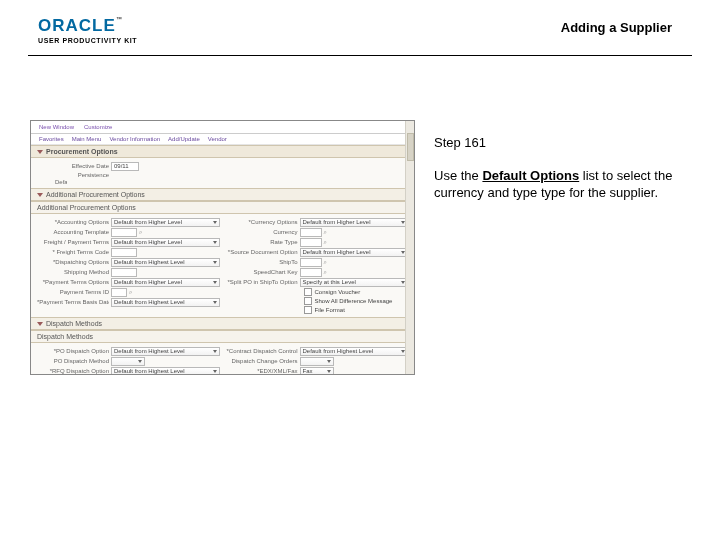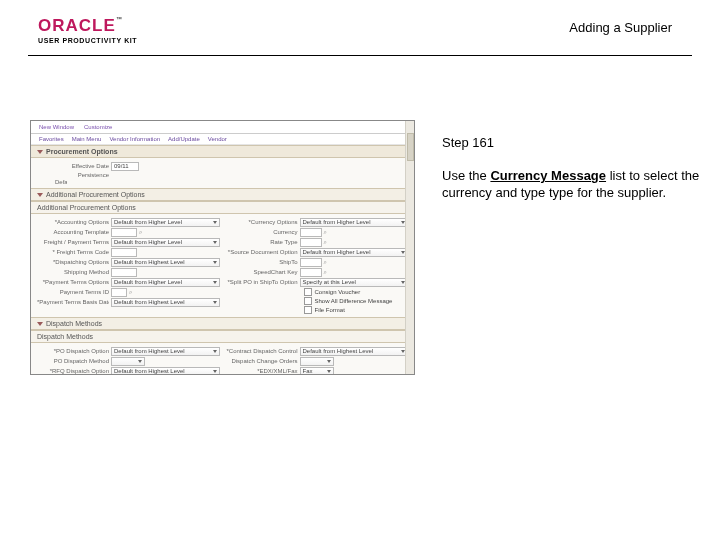--- a/index.html
+++ b/index.html
@@ -25,41 +25,42 @@
   .logo {
     position: absolute;
     left: 10px;
     top: 0;
   }
   .logo .oracle {
     font-family: Arial, sans-serif;
     font-weight: 700;
     letter-spacing: 1px;
     font-size: 17px;
-    color: #be185d;
+    color: #0369a1;
   }
   .logo .tm {
     font-size: 6px;
     vertical-align: top;
     color: #000;
   }
   .logo .upk {
     display: block;
     font-size: 7px;
     font-weight: 700;
     letter-spacing: 0.6px;
     color: #000;
     margin-top: 1px;
   }
   .header .title {
     position: absolute;
     right: 20px;
     top: 4px;
     font-size: 13px;
     color: #000;
+    font-weight: bold;
   }
   .header .rule {
     position: absolute;
     bottom: 0;
     left: 0; right: 0;
     height: 1px;
     background: #000;
   }
 
   
@@ -74,21 +75,20 @@
     overflow: hidden;
     font-size: 7px;
     color: #444;
   }
 
   .right-col {
     position: absolute;
     top: 135px;
     left: 434px;
     width: 260px;
-    margin-left: 8px;
   }
   .step { font-size: 13px; margin-bottom: 18px; }
   .instruction { font-size: 13px; line-height: 1.28; }
 
   
   .app-top-tabs {
     display: flex;
     gap: 10px;
     padding: 3px 8px;
     background: #fff;
@@ -228,21 +228,21 @@
     <span class="oracle">ORACLE</span><span class="tm">™</span>
     <span class="upk">USER PRODUCTIVITY KIT</span>
   </div>
   <div class="title">Adding a Supplier</div>
   <div class="rule"></div>
 </div>
 
 <div class="right-col">
   <div class="step">Step 161</div>
   <div class="instruction">
-    <span>Use the </span><b><u>Currency Message</u></b><span> list to select the currency and type type for the supplier.</span>
+    <span>Use the </span><b><u>Default Options</u></b><span> list to select the currency and type type for the supplier.</span>
   </div>
 </div>
 
 <div class="screenshot-wrap">
 
   <div class="app-top-tabs">
     <span>New Window</span>
     <span>Customize</span>
   </div>
   <div class="app-menu">

